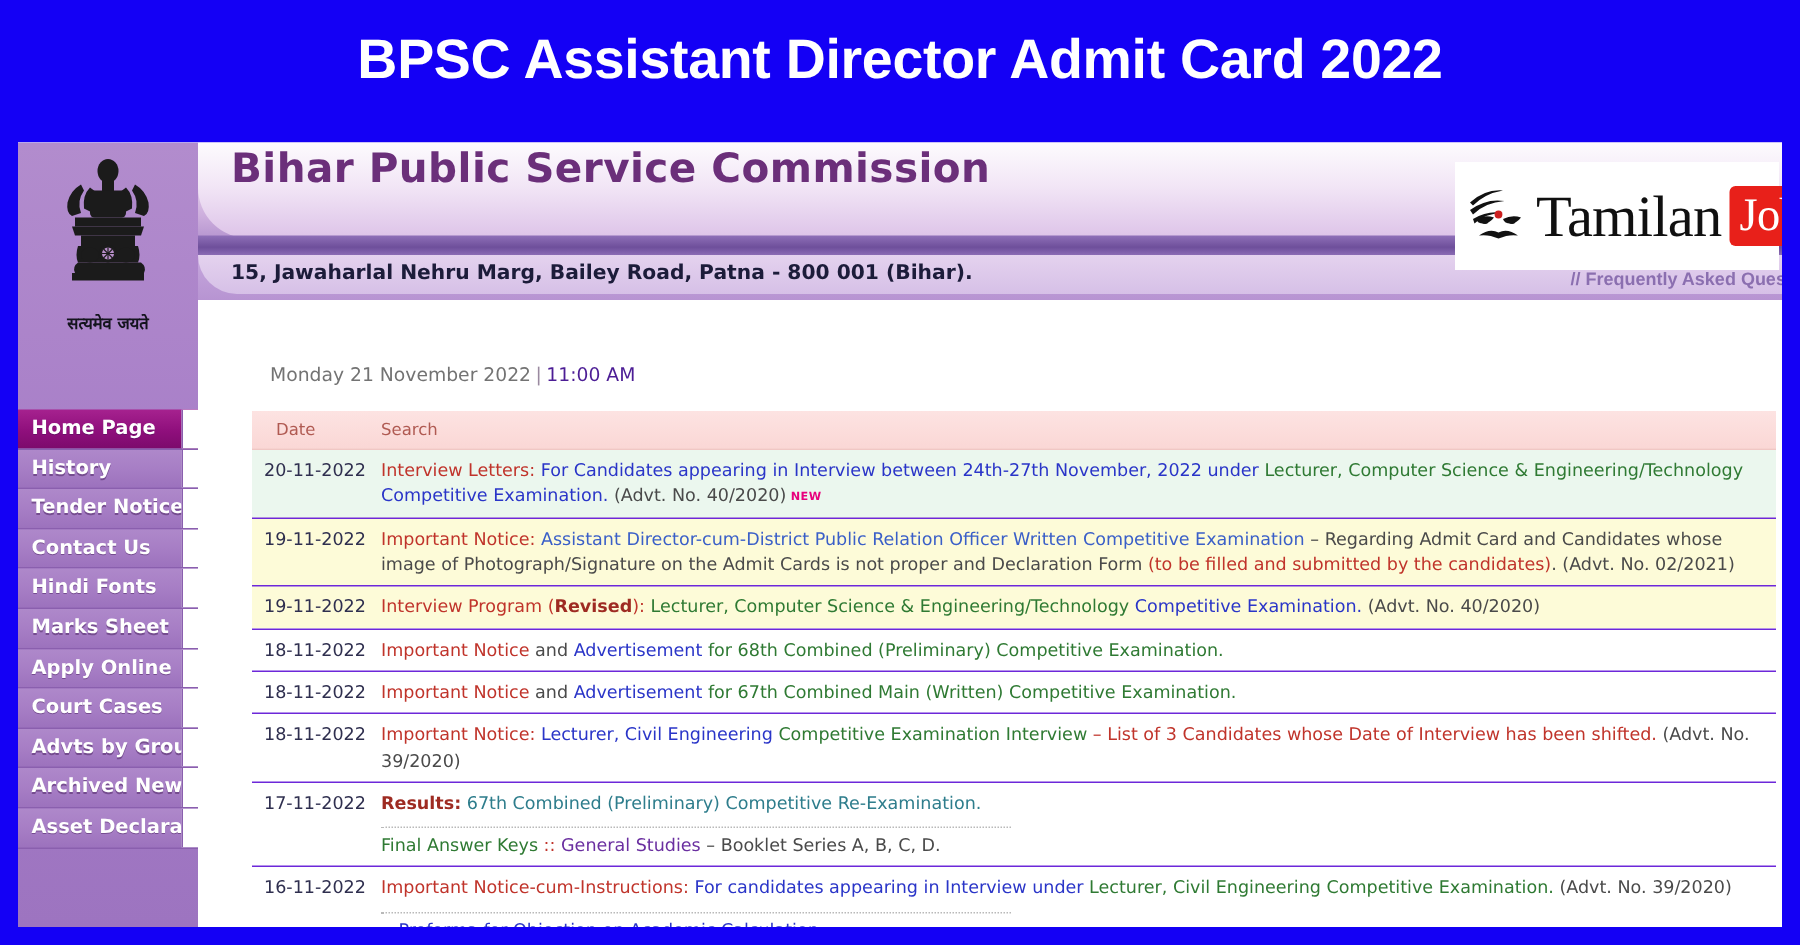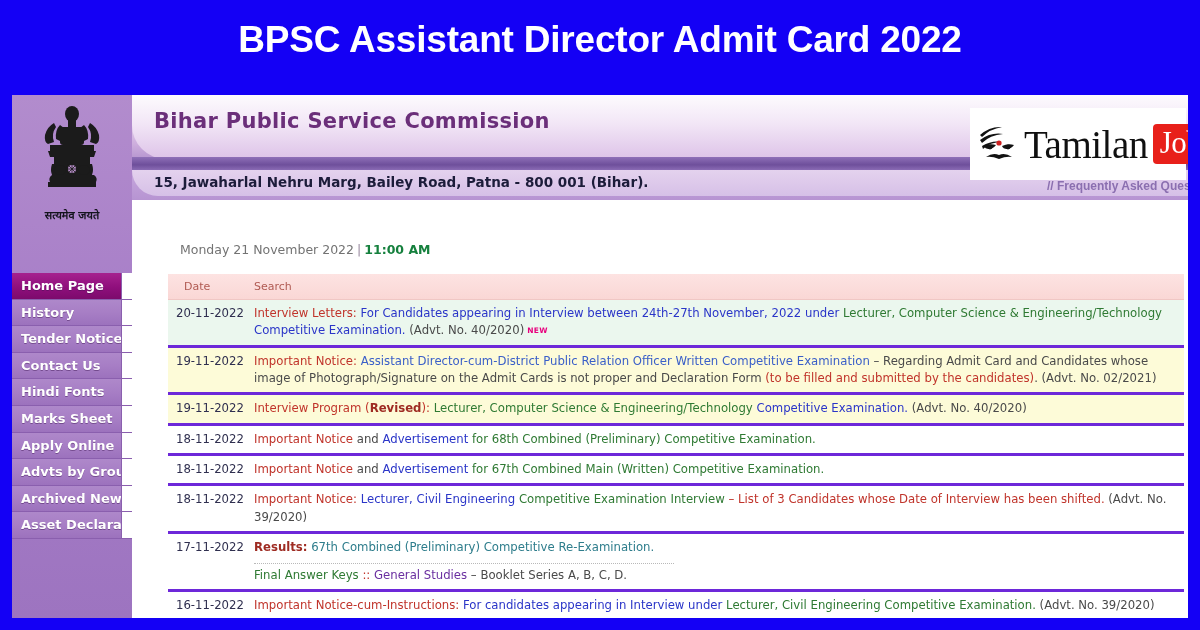--- a/index.html
+++ b/index.html
@@ -57,22 +57,22 @@
   #header-lower {
     position: absolute; left: 0; top: 75px; width: 1176px; height: 30px;
     background: linear-gradient(to bottom, #c6a7dd, #b794d2);
   }
   #header-lower-rounded {
     position: absolute; left: 120px; top: 75px; width: 1056px; height: 26px;
     background: linear-gradient(to bottom, #e4d2ee, #d6c0e7);
     border-bottom-left-radius: 26px;
   }
   #org-title {
-    position: absolute; left: 142px; top: 14px;
-    font-size: 21px; font-weight: bold;
+    position: absolute; left: 142px; top: 2px;
+    font-size: 27px; font-weight: bold;
     font-family: "DejaVu Sans", sans-serif;
     color: #6b2f7a;
     letter-spacing: 0.3px;
   }
   #org-address {
     position: absolute; left: 142px; top: 79px;
     font-size: 13.5px; font-weight: bold;
     font-family: "DejaVu Sans", sans-serif;
     color: #1c1c3a;
   }
@@ -136,21 +136,21 @@
     border-top-left-radius: 26px;
   }
   #date-line {
     position: absolute; left: 36px; top: 42px;
     font-size: 12.5px;
     font-family: "DejaVu Sans", sans-serif;
     color: #3a1d3f;
   }
   #date-line .d { font-weight: normal; color: #737373; margin-left: 12px; }
   #date-line .sep { color: #9a8aa0; padding: 0 3px; }
-  #date-line .t { color: #15803d; font-weight: bold; }
+  #date-line .t { color: #4c1d95; }
 
   
   #notice-table {
     position: absolute; left: 36px; top: 74px;
     width: 1016px;
     border-collapse: collapse;
     table-layout: fixed;
     font-family: "DejaVu Sans", sans-serif;
   }
   #notice-table th {
@@ -161,21 +161,21 @@
     text-align: left;
     padding: 6px 0 6px 8px;
     border-bottom: 1px solid #f0c7c4;
   }
   #notice-table th.c-date { width: 78px; padding-left: 16px; }
   #notice-table td {
     padding: 5px 6px 5px 8px;
     font-size: 11.7px;
     line-height: 1.48;
     vertical-align: top;
-    border-bottom: 3px solid #6d28d9;
+    border-bottom: 1px solid #6d28d9;
     color: #3d3d3d;
   }
   #notice-table td.c-date {
     width: 78px;
     white-space: nowrap;
     color: #2f2f4f;
     font-size: 11.7px;
     padding-left: 8px;
     text-align: left;
   }
@@ -286,20 +286,21 @@
     <div id="emblem-motto">सत्यमेव जयते</div>
 
     <div id="sidebar">
         <div class="menu-item active"><span>Home Page</span></div>
         <div class="menu-item"><span>History</span></div>
         <div class="menu-item"><span>Tender Notices</span></div>
         <div class="menu-item"><span>Contact Us</span></div>
         <div class="menu-item"><span>Hindi Fonts</span></div>
         <div class="menu-item"><span>Marks Sheet</span></div>
         <div class="menu-item"><span>Apply Online</span></div>
+        <div class="menu-item"><span>Court Cases</span></div>
         <div class="menu-item"><span>Advts by Group</span></div>
         <div class="menu-item"><span>Archived News</span></div>
         <div class="menu-item"><span>Asset Declaration</span></div>
       </div>
   </div>
 
   <div id="content">
     <div id="date-line">
       <span class="d">Monday 21 November 2022</span><span class="sep">|</span><span class="t">11:00 AM</span>
     </div>

